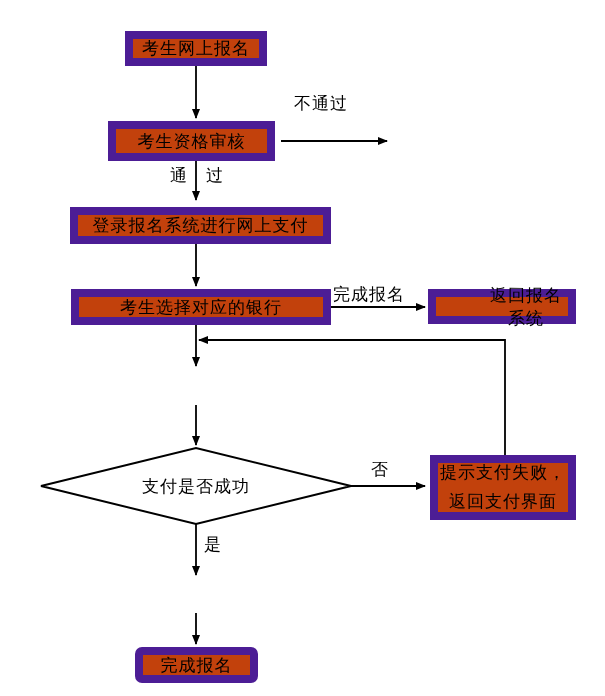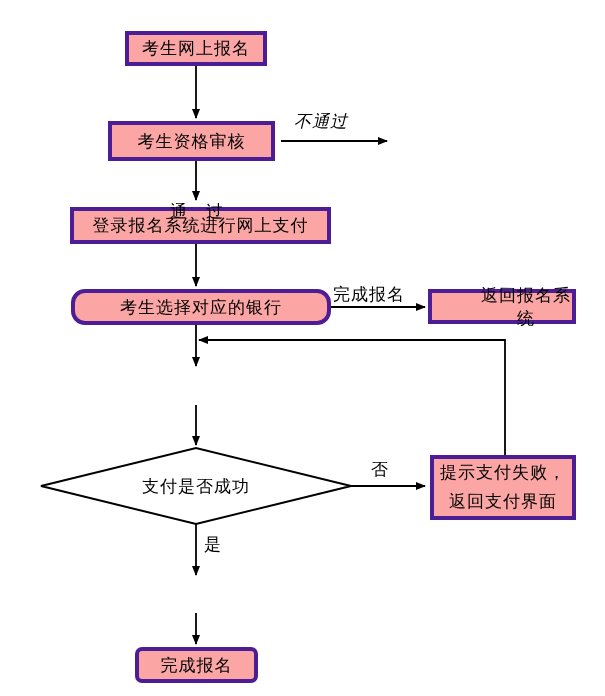--- a/index.html
+++ b/index.html
@@ -7,22 +7,22 @@
     position: relative;
     width: 605px;
     height: 696px;
     background: #ffffff;
     color: #000;
     font-family: "Liberation Serif", "DejaVu Serif", serif;
     overflow: hidden;
   }
   .node {
     position: absolute;
-    border: 4px solid #4c1d95;
-    background: #fca5a5;
+    border: 8px solid #4c1d95;
+    background: #c2410c;
     display: flex;
     align-items: center;
     justify-content: center;
     font-size: 17px;
     letter-spacing: 1px;
     text-align: center;
     box-sizing: border-box;
     z-index: 2;
   }
   .diamond-label {
@@ -72,36 +72,36 @@
     <polygon points="41,486 196,448 351,486 196,524" fill="#ffffff" stroke="#000" stroke-width="2"></polygon>
   </svg>
 
   <div class="node" style="left:125px; top:31px;  width:142px; height:35px;">考生网上报名</div>
 
   <div class="node" style="left:108px; top:121px; width:167px; height:40px;">考生资格审核</div>
 
 
   <div class="node" style="left:70px;  top:207px; width:261px; height:37px;">登录报名系统进行网上支付</div>
 
-  <div class="node" style="left:71px;  top:289px; width:260px; height:36px;border-radius:14px;">考生选择对应的银行</div>
+  <div class="node" style="left:71px;  top:289px; width:260px; height:36px;">考生选择对应的银行</div>
 
   <div class="node" style="left:428px; top:289px; width:148px; height:35px;padding-left:48px;">返回报名系统</div>
 
 
   <div class="diamond-label" style="left:41px; top:448px; width:310px; height:76px;">支付是否成功</div>
 
   <div class="node prewrap" style="left:430px; top:455px; width:146px; height:65px;">提示支付失败，
 返回支付界面</div>
 
 
   <div class="node" style="left:135px; top:647px; width:123px; height:36px;border-radius:7px;">完成报名</div>
 
-  <div class="edge-label" style="left:288px; top:110px; width:66px;font-style:italic;">不通过</div>
+  <div class="edge-label" style="left:288px; top:92px; width:66px;">不通过</div>
 
-  <div class="edge-label" style="left:163px; top:164px; width:68px;margin-top:36px;">通　过</div>
+  <div class="edge-label" style="left:163px; top:164px; width:68px;">通　过</div>
 
   <div class="edge-label" style="left:333px; top:283px; width:72px;">完成报名</div>
 
   <div class="edge-label" style="left:367px; top:458px; width:26px;">否</div>
 
   <div class="edge-label" style="left:200px; top:533px; width:26px;">是</div>
 
 </div>
 
 </body></html>

